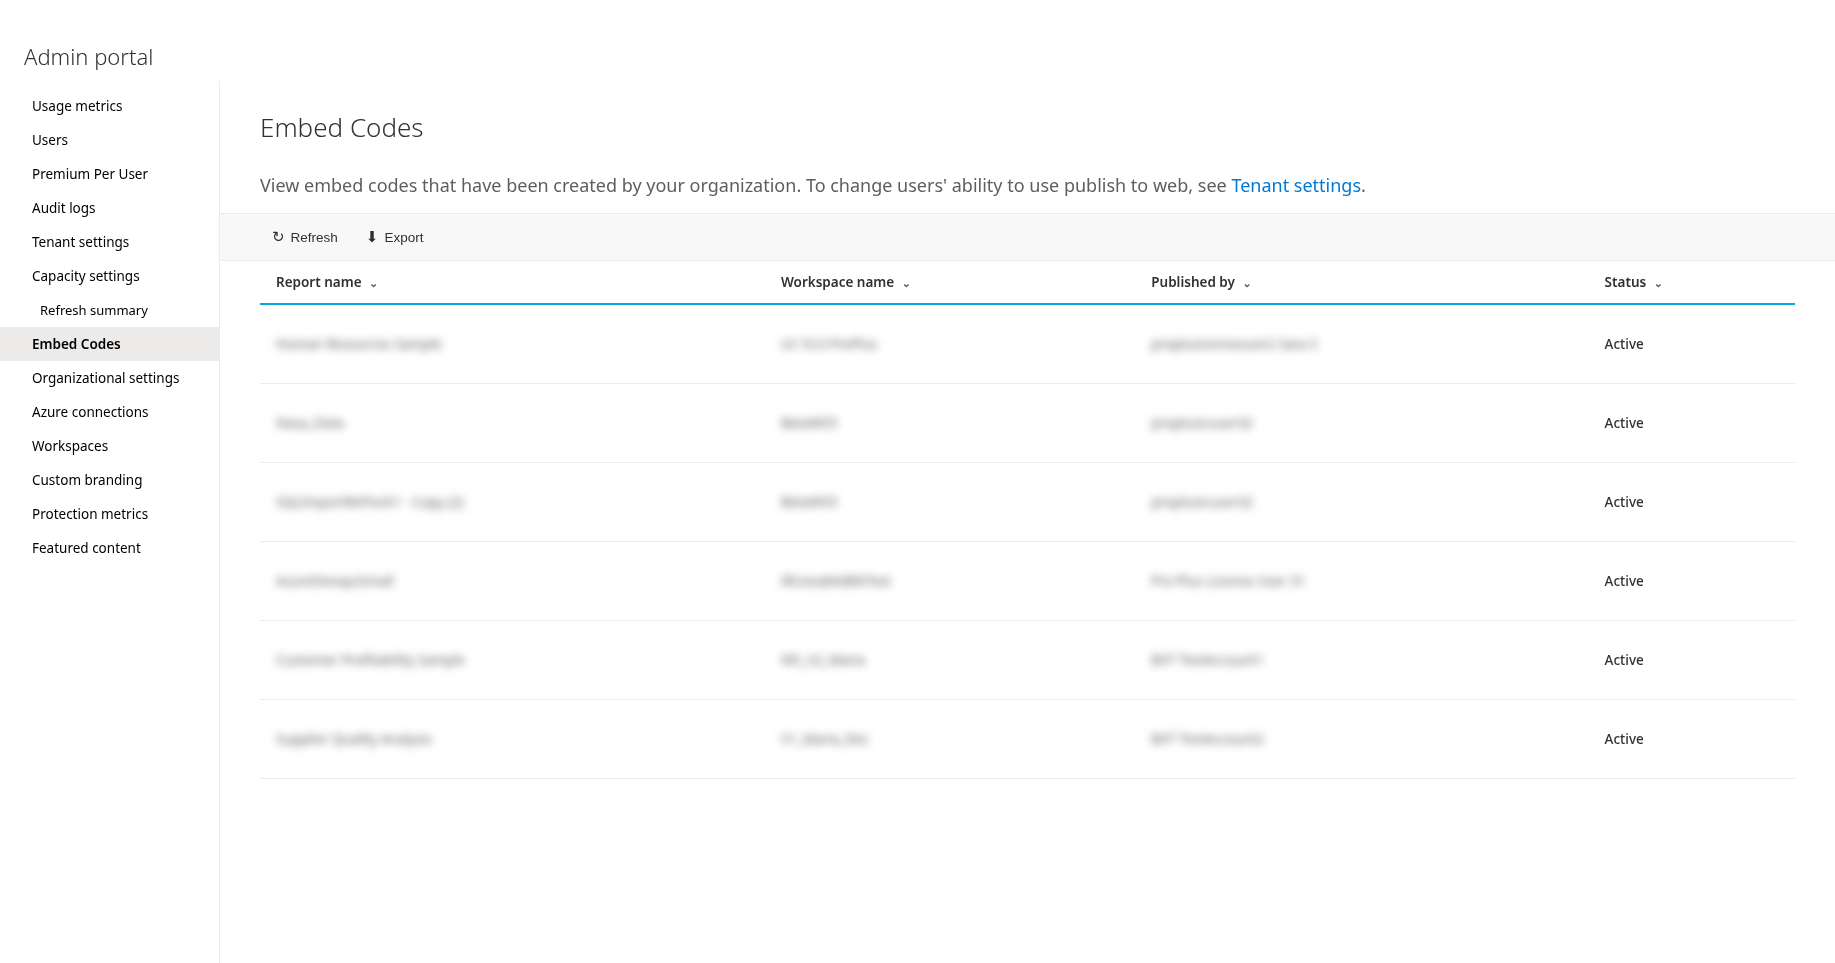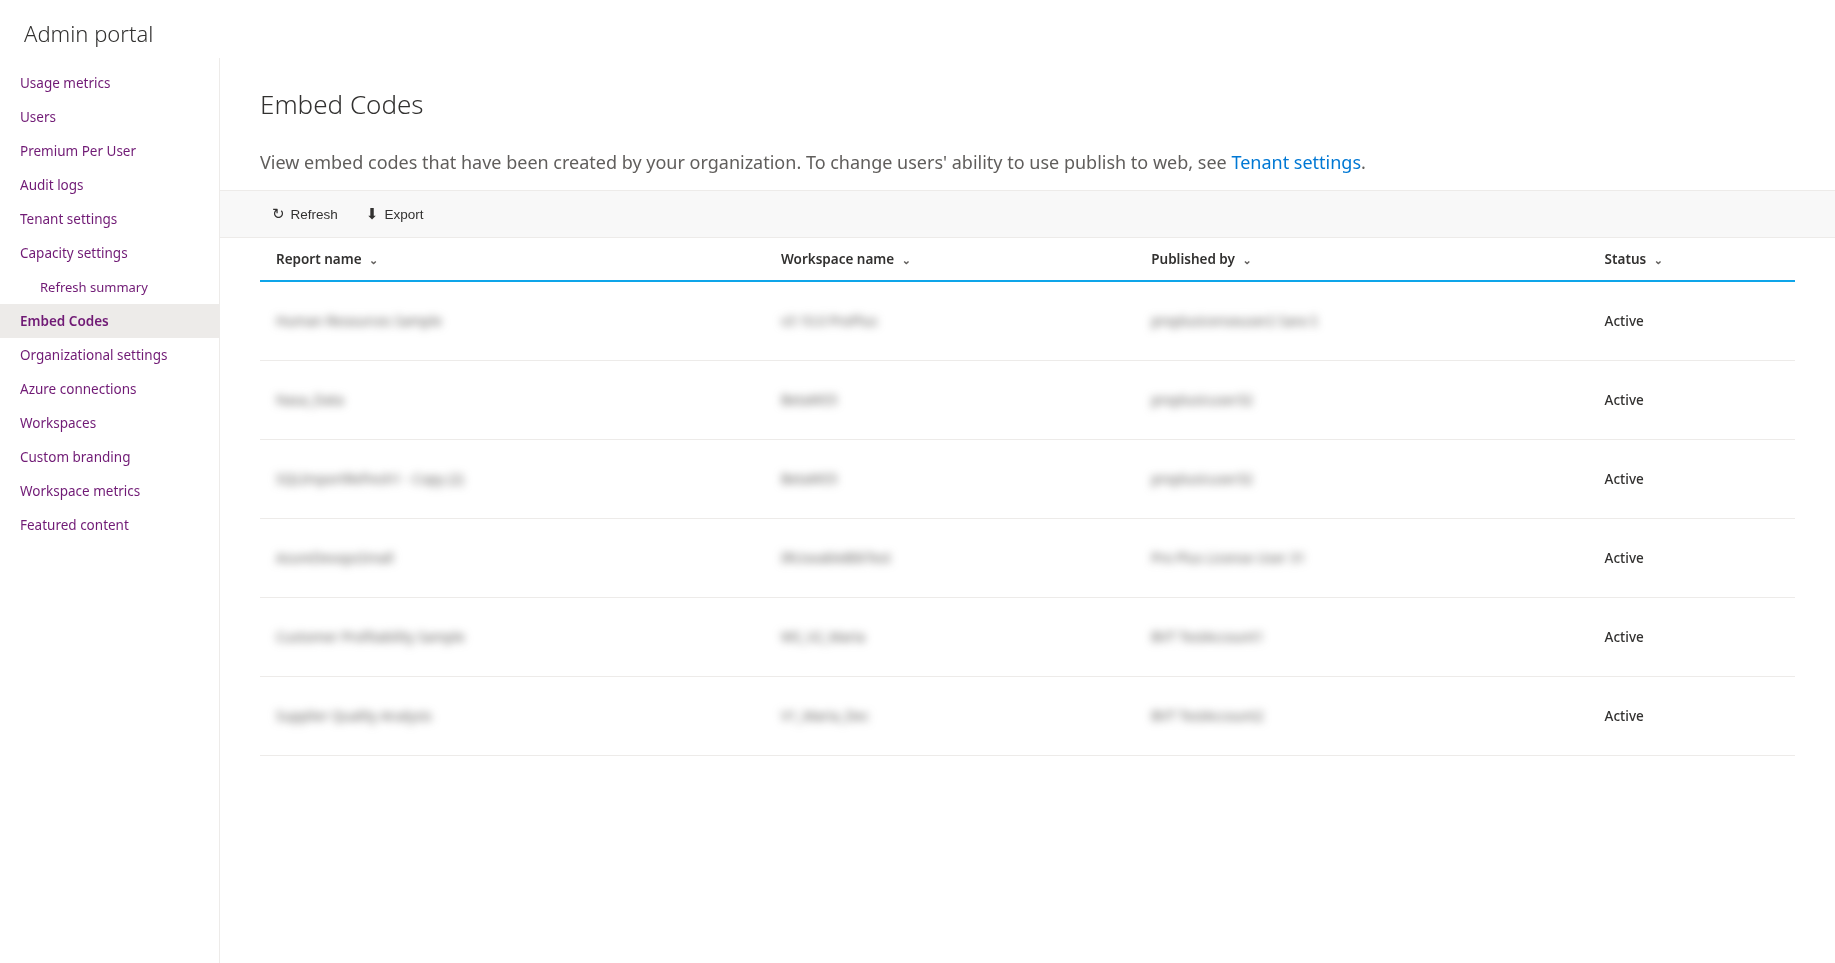--- a/index.html
+++ b/index.html
@@ -12,39 +12,40 @@
       flex-direction: column;
       height: 100vh;
       overflow: hidden;
     }
     .app-title {
       padding: 18px 24px 10px 24px;
       font-size: 22px;
       font-weight: 300;
       color: #323130;
       border-bottom: none;
+      margin-top: 23px;
     }
     .layout {
       display: flex;
       flex: 1;
       overflow: hidden;
     }
     
     .sidebar {
       width: 220px;
       min-width: 220px;
       padding: 8px 0;
       overflow-y: auto;
       border-right: 1px solid #edebe9;
     }
     .sidebar-item {
       display: block;
-      padding: 8px 16px 8px 20px;
+      padding: 8px 16px 8px 32px;
       cursor: pointer;
-      color: #701a75;
+      color: #000000;
       font-size: 13.5px;
       text-decoration: none;
       white-space: nowrap;
     }
     .sidebar-item.active {
       background: #edebe9;
       font-weight: 600;
     }
     .sidebar-item.sub {
       padding-left: 40px;
@@ -164,21 +165,21 @@
       <div class="sidebar-item">Premium Per User</div>
       <div class="sidebar-item">Audit logs</div>
       <div class="sidebar-item">Tenant settings</div>
       <div class="sidebar-item">Capacity settings</div>
       <div class="sidebar-item sub">Refresh summary</div>
       <div class="sidebar-item active">Embed Codes</div>
       <div class="sidebar-item">Organizational settings</div>
       <div class="sidebar-item">Azure connections</div>
       <div class="sidebar-item">Workspaces</div>
       <div class="sidebar-item">Custom branding</div>
-      <div class="sidebar-item">Workspace metrics</div>
+      <div class="sidebar-item">Protection metrics</div>
       <div class="sidebar-item">Featured content</div>
     </nav>
 
   <div class="main">
     <div class="main-header">
       <h1 class="page-title">Embed Codes</h1>
       <p class="page-description">
         <span>View embed codes that have been created by your organization. To change users' ability to use publish to web, see </span><a href="#">Tenant settings</a><span>.</span>
       </p>
     </div>

